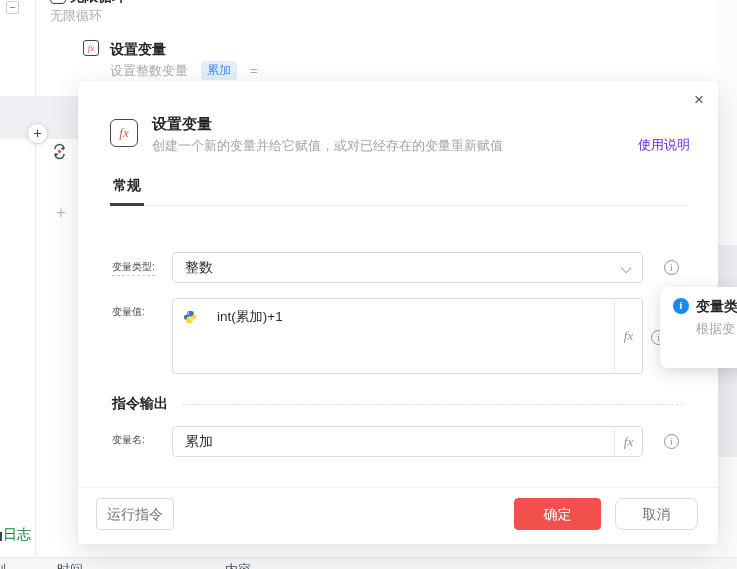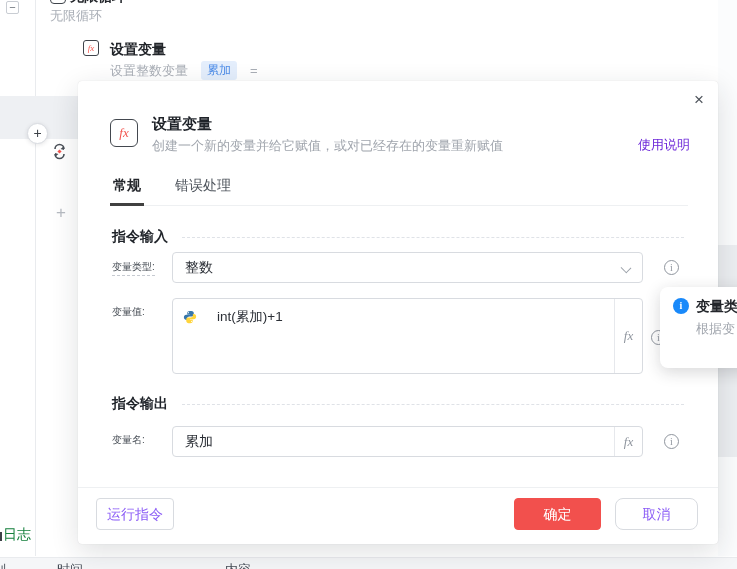--- a/index.html
+++ b/index.html
@@ -56,21 +56,21 @@
   .textarea { position:absolute; left:94px; top:217px; width:471px; height:76px; border:1px solid #d8dbe0; border-radius:4px; background:#fff; cursor:text; }
   .code-line { position:absolute; left:10px; top:9px; display:flex; align-items:center; gap:20px; font-size:13.5px; color:#2b2f36; }
   .fx-strip { position:absolute; right:0; top:0; bottom:0; width:28px; border-left:1px solid #e6e8ec; color:#8f959e;
     font-style:italic; font-size:13px; font-family:"Liberation Serif",serif; display:flex; align-items:center; justify-content:center; cursor:pointer; }
   .input { position:absolute; left:94px; top:345px; width:471px; height:31px; border:1px solid #d8dbe0; border-radius:4px; background:#fff;
     font-size:14px; color:#2b2f36; line-height:29px; padding-left:12px; cursor:text; }
   .info-i { position:absolute; width:15px; height:15px; border:1px solid #8f959e; border-radius:50%; color:#8f959e;
     font-size:10px; line-height:13px; text-align:center; font-family:"Liberation Serif",serif; }
   .footer { position:absolute; left:0; right:0; bottom:0; height:57px; border-top:1px solid #eef0f2; }
   .btn { position:absolute; top:10px; height:32px; border-radius:4px; font-size:14px; text-align:center; line-height:30px; cursor:pointer; }
-  .btn.ghost { background:#fff; border:1px solid #d8dbe0; color:#8b5cf6; }
+  .btn.ghost { background:#fff; border:1px solid #d8dbe0; color:#737373; }
   .btn.primary { background:#f2504d; border:1px solid #f2504d; color:#fff; }
   .btn-run { left:18px; width:78px; }
   .btn-ok { right:117px; width:87px; }
   .btn-cancel { right:20px; width:83px;border-radius:8px; }
 
   
   .tooltip { position:absolute; left:660px; top:287px; width:120px; height:81px; background:#fff; border-radius:8px; z-index:20;
     box-shadow:0 4px 16px rgba(31,35,41,.18); }
   .tip-icon { position:absolute; left:13px; top:11px; width:16px; height:16px; border-radius:50%; background:#1989fa; color:#fff;
     font-size:10px; font-weight:bold; line-height:16px; text-align:center; font-family:"Liberation Serif",serif; }
@@ -121,27 +121,22 @@
   <div class="dialog">
     <div class="close">×</div>
 
     <div class="hdr-icon">fx</div>
     <div class="hdr-title">设置变量</div>
     <div class="hdr-desc">创建一个新的变量并给它赋值，或对已经存在的变量重新赋值</div>
     <div class="help-link">使用说明</div>
 
     <div class="tabs">
       <div class="tab active">常规</div>
-      <div class="tab">错误处理</div>
     </div>
 
-    <div class="section" style="top:147px">
-      <span class="section-title">指令输入</span>
-      <span class="section-line"></span>
-    </div>
 
     <div class="fld-label dashed" style="top:179px">变量类型:</div>
     <div class="select">
       <span>整数</span>
       <span class="chevron"></span>
     </div>
     <div class="info-i" style="left:586px; top:179px">i</div>
 
     <div class="fld-label" style="top:224px">变量值:</div>
     <div class="textarea">

